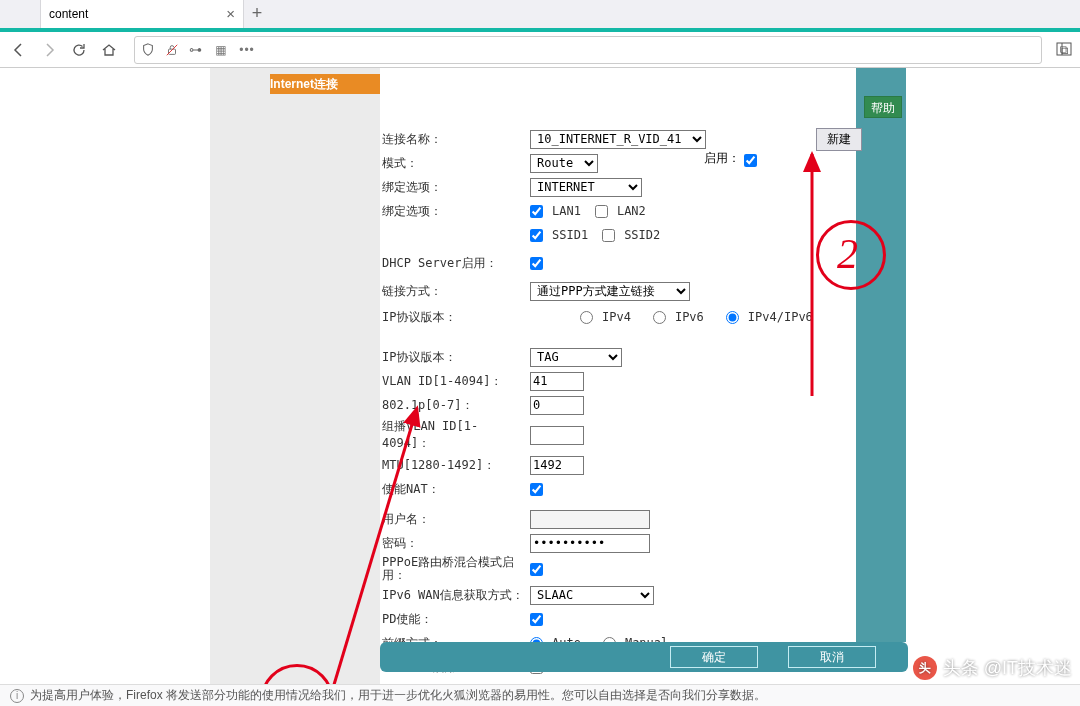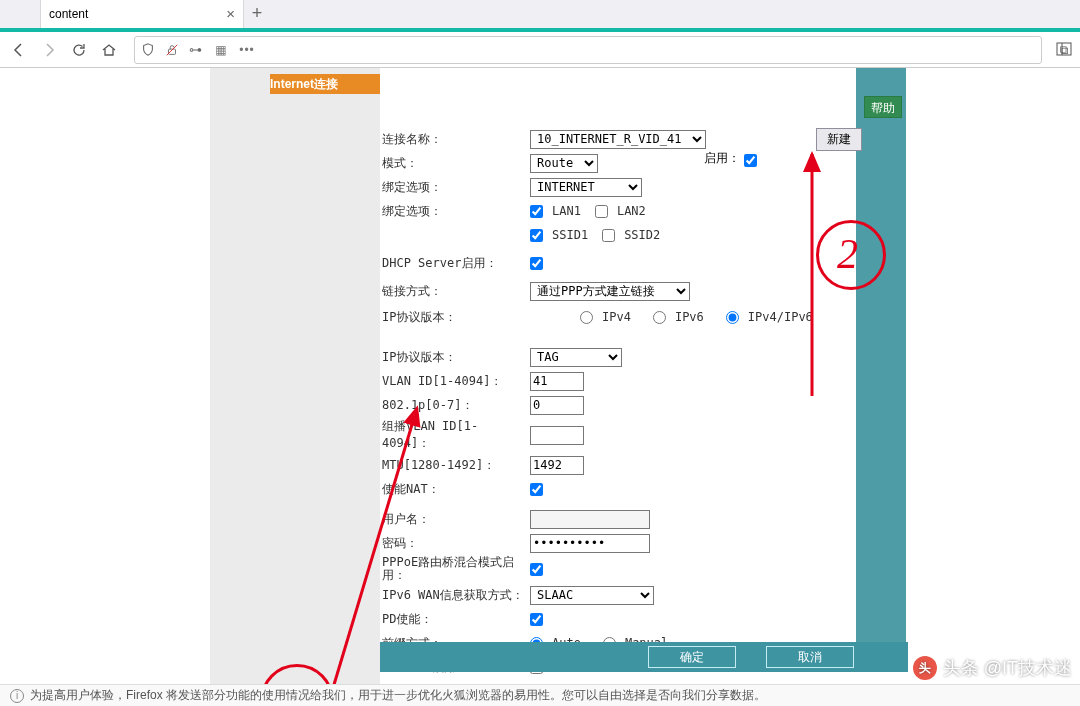--- a/index.html
+++ b/index.html
@@ -37,21 +37,21 @@
   .sel-sm { width: 68px; }
   .txt-sm { width: 54px; }
   .txt-med { width: 120px; }
   .btn { background: #e9e9ed; border: 1px solid #8f8f9d; padding: 2px 10px; font-family: inherit; font-size: 12px; cursor: pointer; }
   .btn-new { position: absolute; left: 816px; top: 60px; }
   .chk-strip { display: flex; gap: 14px; }
   .chk-item { display: flex; align-items: center; gap: 9px; }
   .radio-grp { display: flex; gap: 22px; }
   .enable-blk { position:absolute; left: 704px; top: 82px; display:flex; align-items:flex-end; gap:4px;}
 
-  .footer-bar { position: absolute; left: 380px; top: 574px; width: 528px; height: 30px; background: #3f94a2; display: flex; align-items: center; justify-content: flex-end; gap: 30px; padding-right: 54px; }
+  .footer-bar { position: absolute; left: 380px; top: 574px; width: 528px; height: 30px; background: #3f94a2; display: flex; align-items: center; justify-content: flex-end; gap: 30px; padding-right: 32px; border-radius: 6px; }
   .fbtn { width: 88px; height: 22px; border: 1px solid #c4ecf2; color: #fff; background: transparent; font-size: 12px; cursor: pointer; }
 
   
   .notify { position: absolute; left: 0; bottom: 0; width: 1080px; height: 22px; background: #f9f9fa; border-top: 1px solid #ddd; display: flex; align-items: center; padding-left: 10px; font-size: 12px; color: #555; gap: 6px; }
   .info-icn { width: 14px; height: 14px; border: 1px solid #888; border-radius: 50%; display: inline-flex; align-items: center; justify-content: center; font-size: 10px; color: #888; }
 
   
   .anno-circle { position: absolute; border: 3px solid #e2001a; border-radius: 50%; color: #e2001a; }
   .anno1 { left: 260px; top: 596px; width: 74px; height: 74px; }
   .anno1 .num { font: italic 48px/1 "Comic Sans MS", cursive; position: absolute; left: 28px; top: 10px; }

